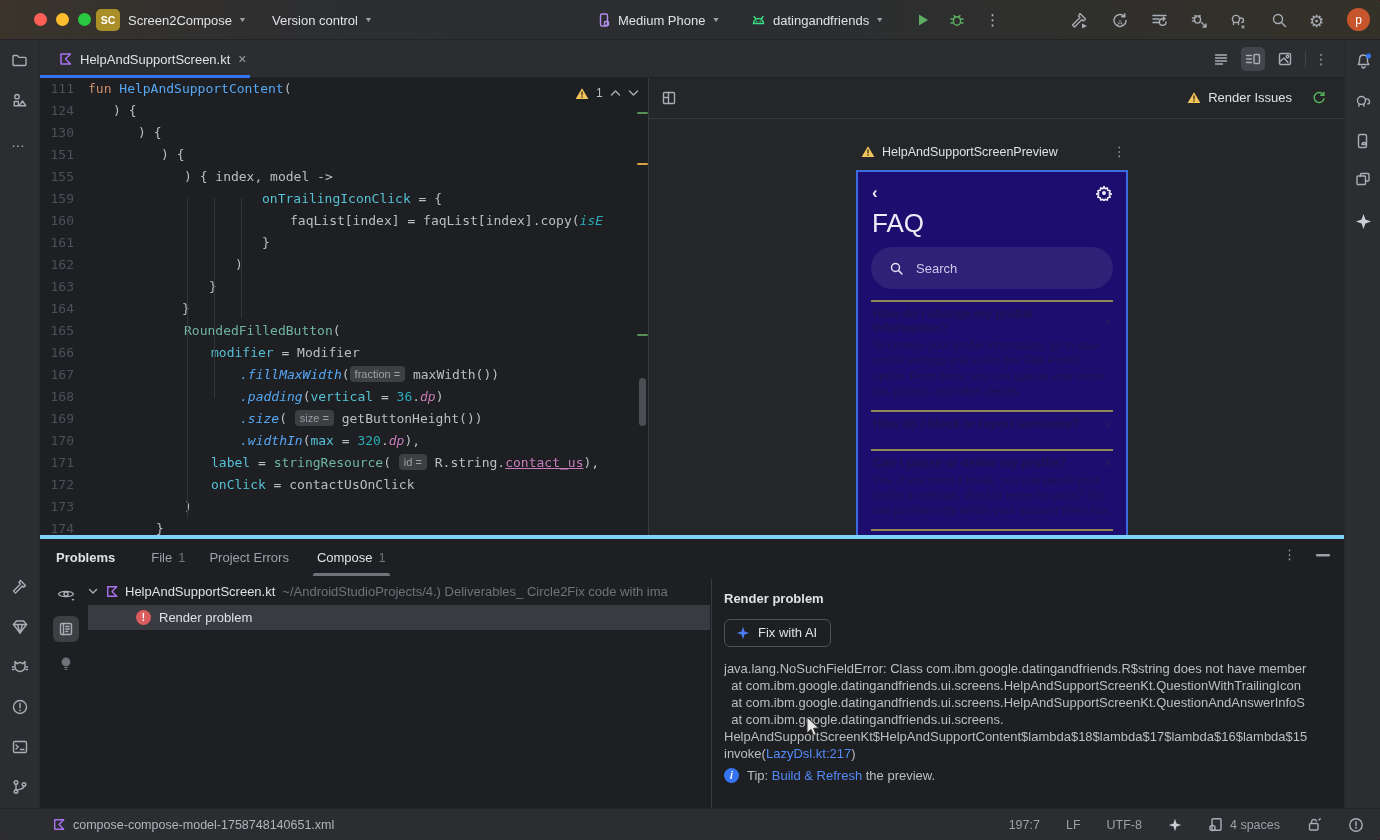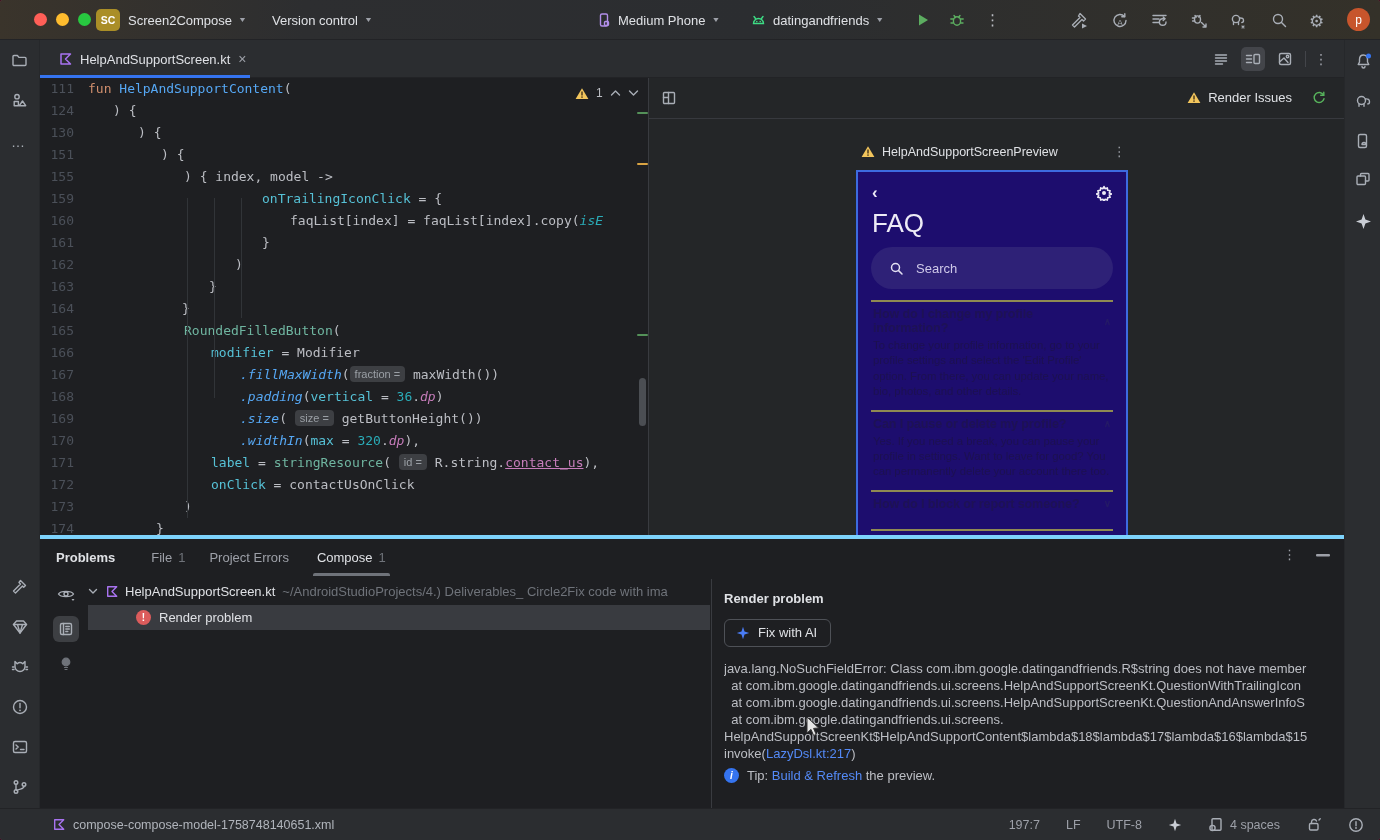--- a/index.html
+++ b/index.html
@@ -520,32 +520,32 @@
         <span>Search</span>
       </div>
       <div class="faq-list">
           <div class="faq-item">
             <div class="faq-q">
               <span>How do I change my profile information?</span>
               <span class="faq-chev">∧</span>
             </div>
             <div class="faq-a">To change your profile information, go to your profile settings and select the 'Edit Profile' option. From there, you can update your name, bio, photos, and other details.</div>
           </div>
+          <div class="faq-item collapsed">
+            <div class="faq-q">
+              <span>How do I block or report someone?</span>
+              <span class="faq-chev">∨</span>
+            </div>
+          </div>
           <div class="faq-item">
             <div class="faq-q">
               <span>Can I pause or delete my profile?</span>
               <span class="faq-chev">∧</span>
             </div>
             <div class="faq-a">Yes. If you need a break, you can pause your profile in settings. Want to leave for good? You can permanently delete your account there too.</div>
-          </div>
-          <div class="faq-item collapsed">
-            <div class="faq-q">
-              <span>How do I block or report someone?</span>
-              <span class="faq-chev">∨</span>
-            </div>
           </div>
           <div class="faq-item collapsed"></div>
         </div>
     </div>
   </div>
 
   <div class="bottom">
     <div class="bp-header">
       <span class="bp-title">Problems</span>
       <div class="bp-tab" style="margin-left:36px">

